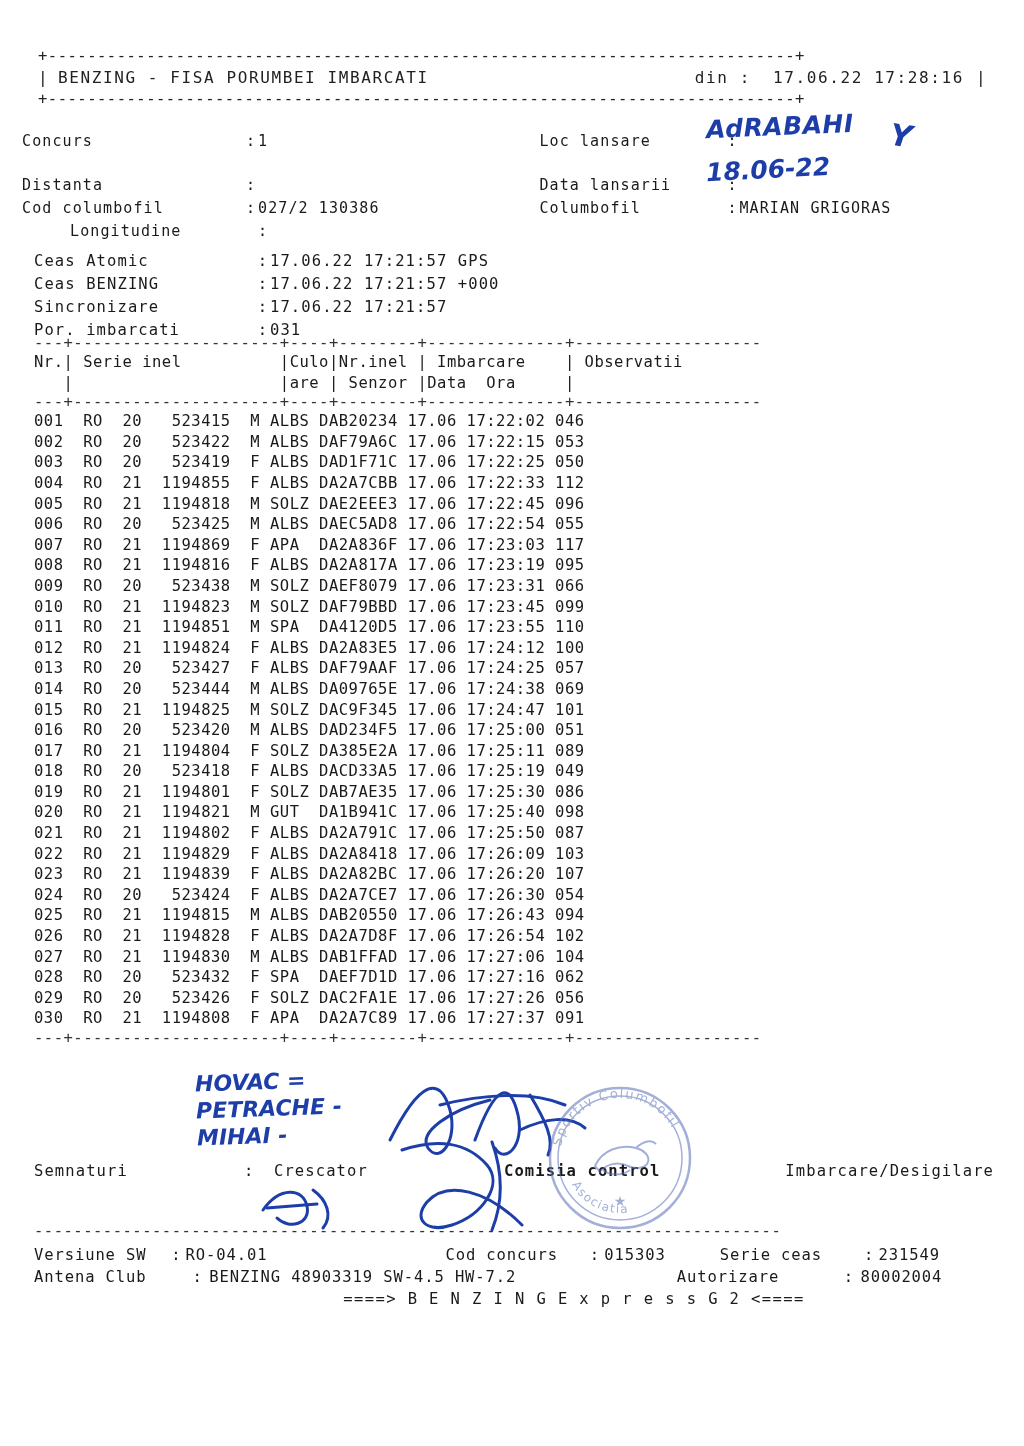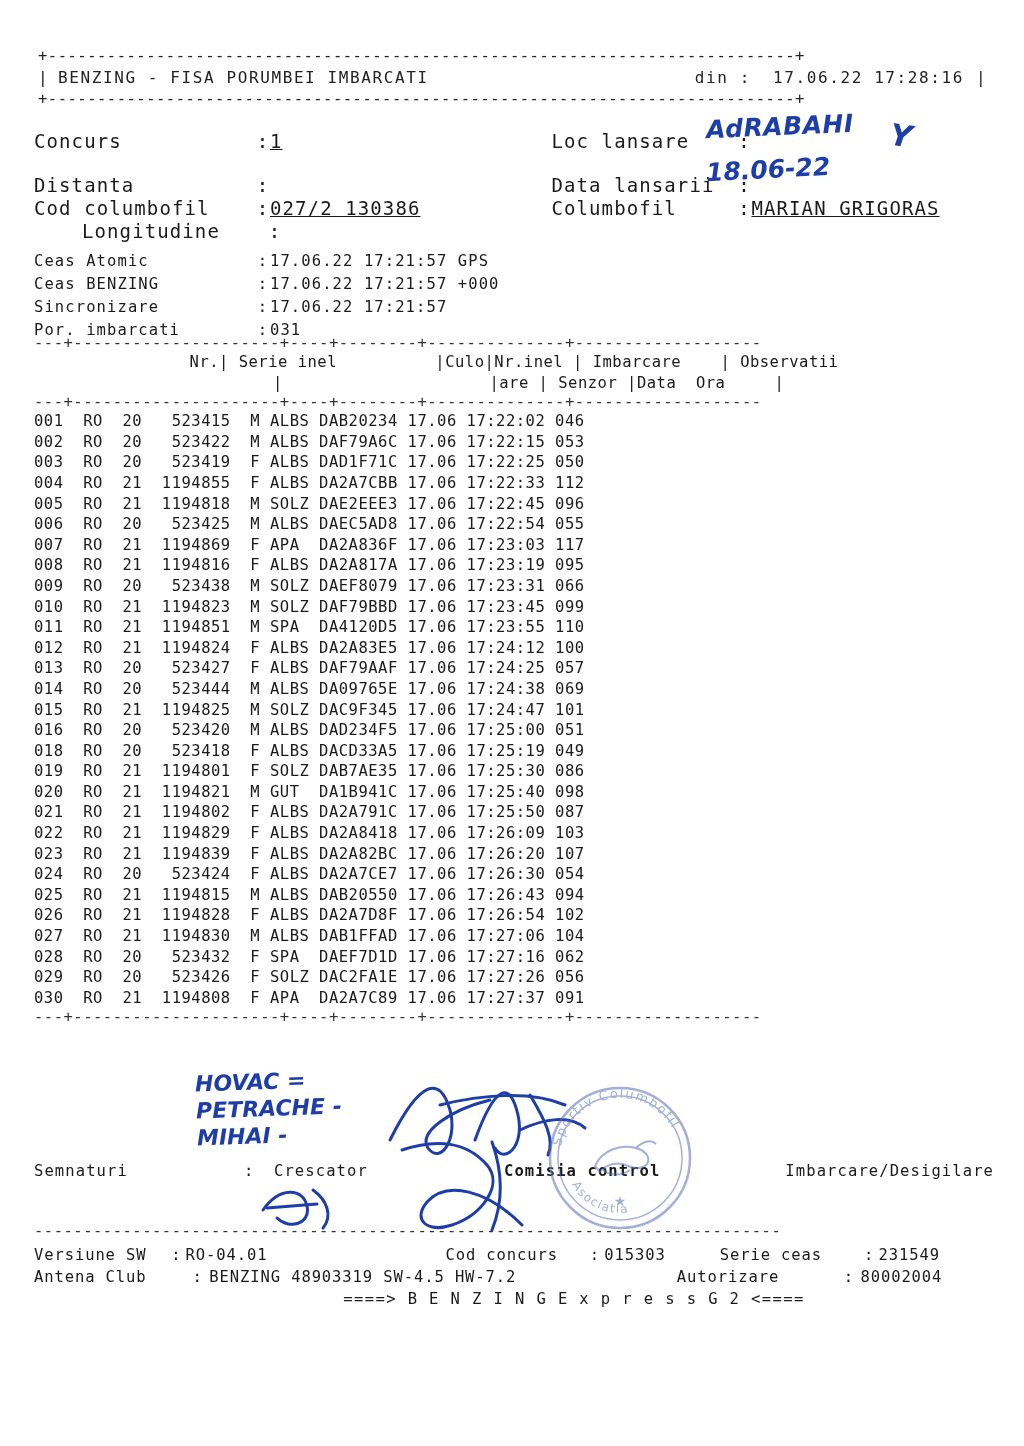--- a/index.html
+++ b/index.html
@@ -47,27 +47,26 @@
     letter-spacing: 1.6px;
   }
   .hb-title .bar { width: 10px; }
   .hb-title .t-left { flex: 0 0 auto; padding-left: 10px; }
   .hb-title .t-mid  { flex: 1 1 auto; text-align: right; padding-right: 22px; }
   .hb-title .t-right{ flex: 0 0 auto; padding-right: 12px;}
 
   
   .meta {
     position: absolute;
-    left: 34px;
+    left: 22px;
     top: 130px;
     width: 960px;
-    font-size: 19px;
+    font-size: 15px;
     line-height: 23px;
     letter-spacing: 1.1px;
-    text-decoration: underline;
   }
   .meta .row { display: flex; }
   .meta .lcol { width: 488px; }
   .meta .rcol { width: 460px; margin-left: 48px; }
   .lbl { display: inline-block; }
   .sep { display: inline-block; width: 14px; text-align: center; }
 
   .meta2 {
     position: absolute;
     left: 34px;
@@ -81,21 +80,21 @@
   .table-wrap {
     position: absolute;
     left: 34px;
     top: 334px;
     width: 960px;
     font-size: 15.5px;
     line-height: 20.6px;
     letter-spacing: 0.9px;
   }
   .rule { white-space: pre; font-size: 15.5px; line-height: 18px; color: #333; }
-  .thead-l1, .thead-l2 { white-space: pre; text-align: center; }
+  .thead-l1, .thead-l2 { white-space: pre; }
   .trow { white-space: pre; }
 
   
   .sig {
     position: absolute;
     left: 34px;
     top: 1148px;
     width: 960px;
     font-size: 15.5px;
     letter-spacing: 1.1px;
@@ -248,20 +247,21 @@
         <pre class="mono trow">007  RO  21  1194869  F APA  DA2A836F 17.06 17:23:03 117</pre>
         <pre class="mono trow">008  RO  21  1194816  F ALBS DA2A817A 17.06 17:23:19 095</pre>
         <pre class="mono trow">009  RO  20   523438  M SOLZ DAEF8079 17.06 17:23:31 066</pre>
         <pre class="mono trow">010  RO  21  1194823  M SOLZ DAF79BBD 17.06 17:23:45 099</pre>
         <pre class="mono trow">011  RO  21  1194851  M SPA  DA4120D5 17.06 17:23:55 110</pre>
         <pre class="mono trow">012  RO  21  1194824  F ALBS DA2A83E5 17.06 17:24:12 100</pre>
         <pre class="mono trow">013  RO  20   523427  F ALBS DAF79AAF 17.06 17:24:25 057</pre>
         <pre class="mono trow">014  RO  20   523444  M ALBS DA09765E 17.06 17:24:38 069</pre>
         <pre class="mono trow">015  RO  21  1194825  M SOLZ DAC9F345 17.06 17:24:47 101</pre>
         <pre class="mono trow">016  RO  20   523420  M ALBS DAD234F5 17.06 17:25:00 051</pre>
+        <pre class="mono trow">017  RO  21  1194804  F SOLZ DA385E2A 17.06 17:25:11 089</pre>
         <pre class="mono trow">018  RO  20   523418  F ALBS DACD33A5 17.06 17:25:19 049</pre>
         <pre class="mono trow">019  RO  21  1194801  F SOLZ DAB7AE35 17.06 17:25:30 086</pre>
         <pre class="mono trow">020  RO  21  1194821  M GUT  DA1B941C 17.06 17:25:40 098</pre>
         <pre class="mono trow">021  RO  21  1194802  F ALBS DA2A791C 17.06 17:25:50 087</pre>
         <pre class="mono trow">022  RO  21  1194829  F ALBS DA2A8418 17.06 17:26:09 103</pre>
         <pre class="mono trow">023  RO  21  1194839  F ALBS DA2A82BC 17.06 17:26:20 107</pre>
         <pre class="mono trow">024  RO  20   523424  F ALBS DA2A7CE7 17.06 17:26:30 054</pre>
         <pre class="mono trow">025  RO  21  1194815  M ALBS DAB20550 17.06 17:26:43 094</pre>
         <pre class="mono trow">026  RO  21  1194828  F ALBS DA2A7D8F 17.06 17:26:54 102</pre>
         <pre class="mono trow">027  RO  21  1194830  M ALBS DAB1FFAD 17.06 17:27:06 104</pre>

